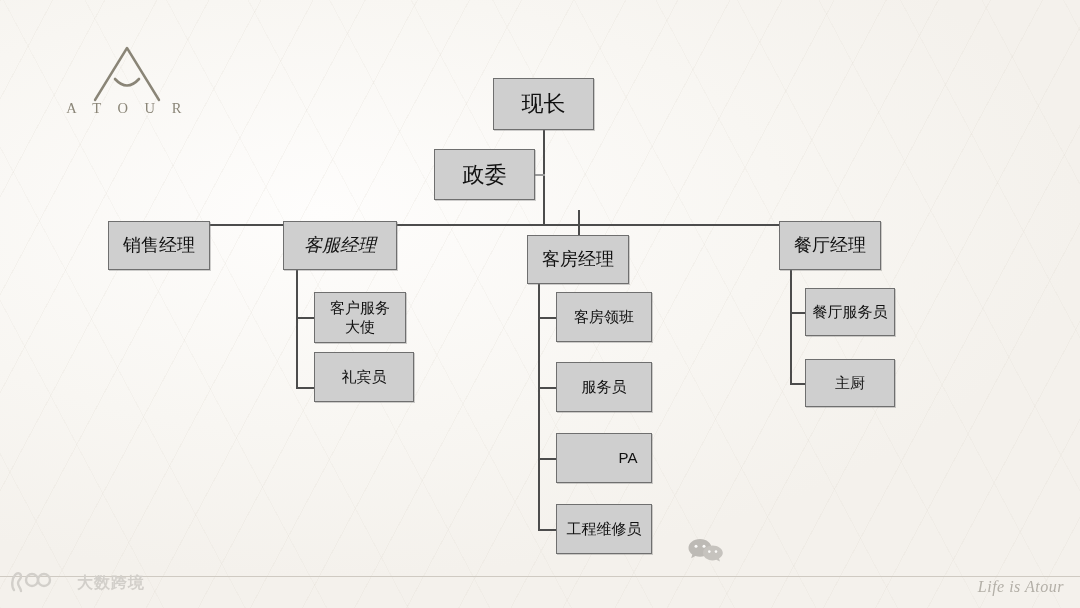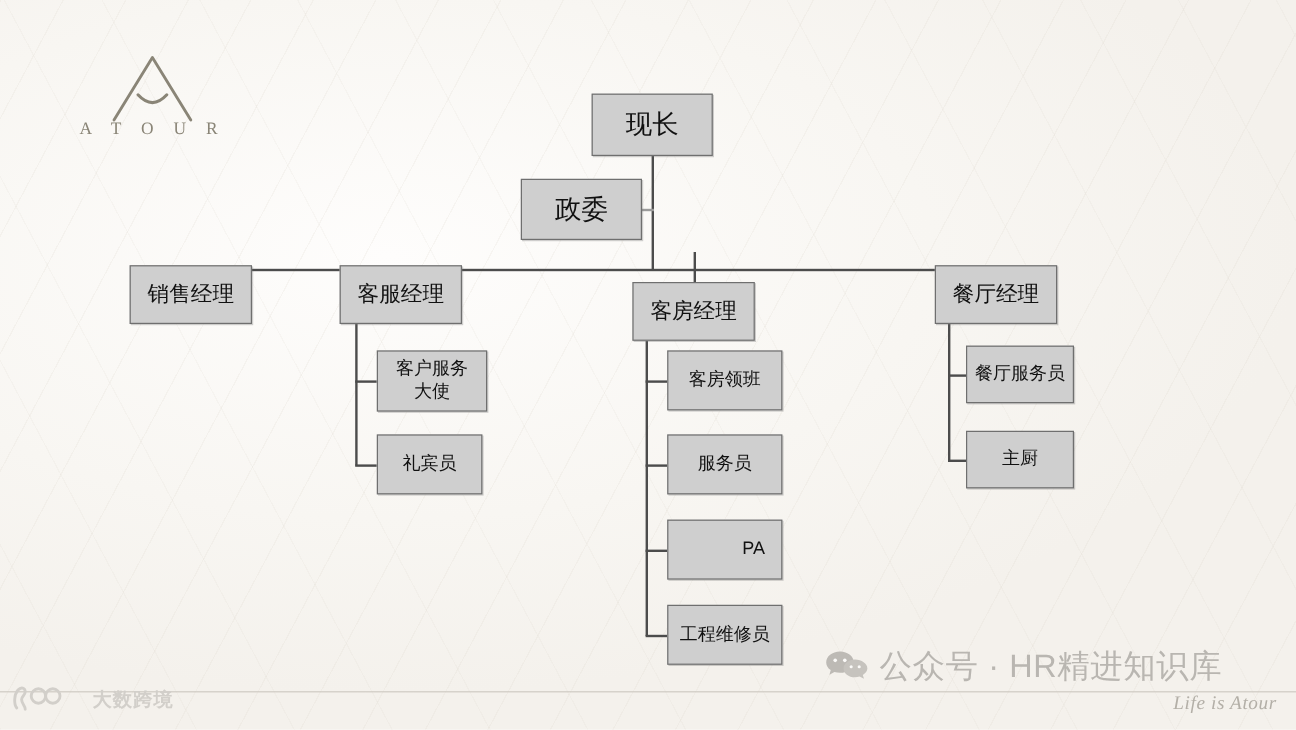--- a/index.html
+++ b/index.html
@@ -185,38 +185,38 @@
   </div>
 
   <div class="node lv1" style="left:434px; top:149px; width:101px; height:51px;">
     <span>政委</span>
   </div>
 
   <div class="node lv2" style="left:108px; top:221px; width:102px; height:49px;">
     <span>销售经理</span>
   </div>
 
-  <div class="node lv2" style="left:283px; top:221px; width:102px; height:49px;">
+  <div class="node lv2" style="left:283px; top:221px; width:114px; height:49px;font-style:italic;">
     <span>客服经理</span>
   </div>
 
   <div class="node lv2" style="left:527px; top:235px; width:102px; height:49px;">
     <span>客房经理</span>
   </div>
 
   <div class="node lv2" style="left:779px; top:221px; width:102px; height:49px;">
     <span>餐厅经理</span>
   </div>
 
   <div class="node lv3" style="left:314px; top:292px; width:92px; height:51px; flex-direction:column;">
     <span>客户服务</span>
     <span>大使</span>
   </div>
 
-  <div class="node lv3" style="left:314px; top:362px; width:88px; height:50px;">
+  <div class="node lv3" style="left:314px; top:352px; width:100px; height:50px;">
     <span>礼宾员</span>
   </div>
 
   <div class="node lv3" style="left:556px; top:292px; width:96px; height:50px;">
     <span>客房领班</span>
   </div>
 
   <div class="node lv3" style="left:556px; top:362px; width:96px; height:50px;">
     <span>服务员</span>
   </div>
@@ -241,21 +241,20 @@
 
   <div id="wechat-wm">
     <svg width="36" height="28" viewBox="0 0 36 28">
       <path d="M12 2 C5.4 2 0.5 6.2 0.5 11 C0.5 13.6 2 15.9 4.3 17.4 L3.2 21.2 L7.3 19.1 C8.8 19.5 10.4 19.7 12 19.7 C18.6 19.7 23.5 15.8 23.5 11 C23.5 6.2 18.6 2 12 2 Z" fill="#bdbab5"></path>
       <circle cx="8" cy="9.3" r="1.5" fill="#fbfaf8"></circle>
       <circle cx="16" cy="9.3" r="1.5" fill="#fbfaf8"></circle>
       <path d="M24.5 8.6 C19.1 8.6 15 12 15 16 C15 20 19.1 23.4 24.5 23.4 C25.8 23.4 27.1 23.2 28.3 22.8 L32 24.6 L31 21.4 C33.3 20 34.8 18.1 34.8 16 C34.8 12 30 8.6 24.5 8.6 Z" fill="#c6c3be"></path>
       <circle cx="21.3" cy="14.6" r="1.3" fill="#fbfaf8"></circle>
       <circle cx="28" cy="14.6" r="1.3" fill="#fbfaf8"></circle>
     </svg>
-    <span class="label">公众号 · HR精进知识库</span>
   </div>
 
   <div id="tagline">Life is Atour</div>
 
   <div id="brand-wm">
     <svg width="44" height="26" viewBox="0 0 44 26">
       <path d="M4 20 C1.5 17 1.5 9 5 5 C7.5 2.2 11 3 11 6.5 C11 9.5 8 10 8 13 C8 16.5 11 18 11 21" fill="none" stroke="#d2cfca" stroke-width="2.4" stroke-linecap="round"></path>
       <circle cx="22" cy="10" r="6" fill="none" stroke="#d2cfca" stroke-width="2.4"></circle>
       <circle cx="34" cy="10" r="6" fill="none" stroke="#d2cfca" stroke-width="2.4"></circle>
     </svg>

